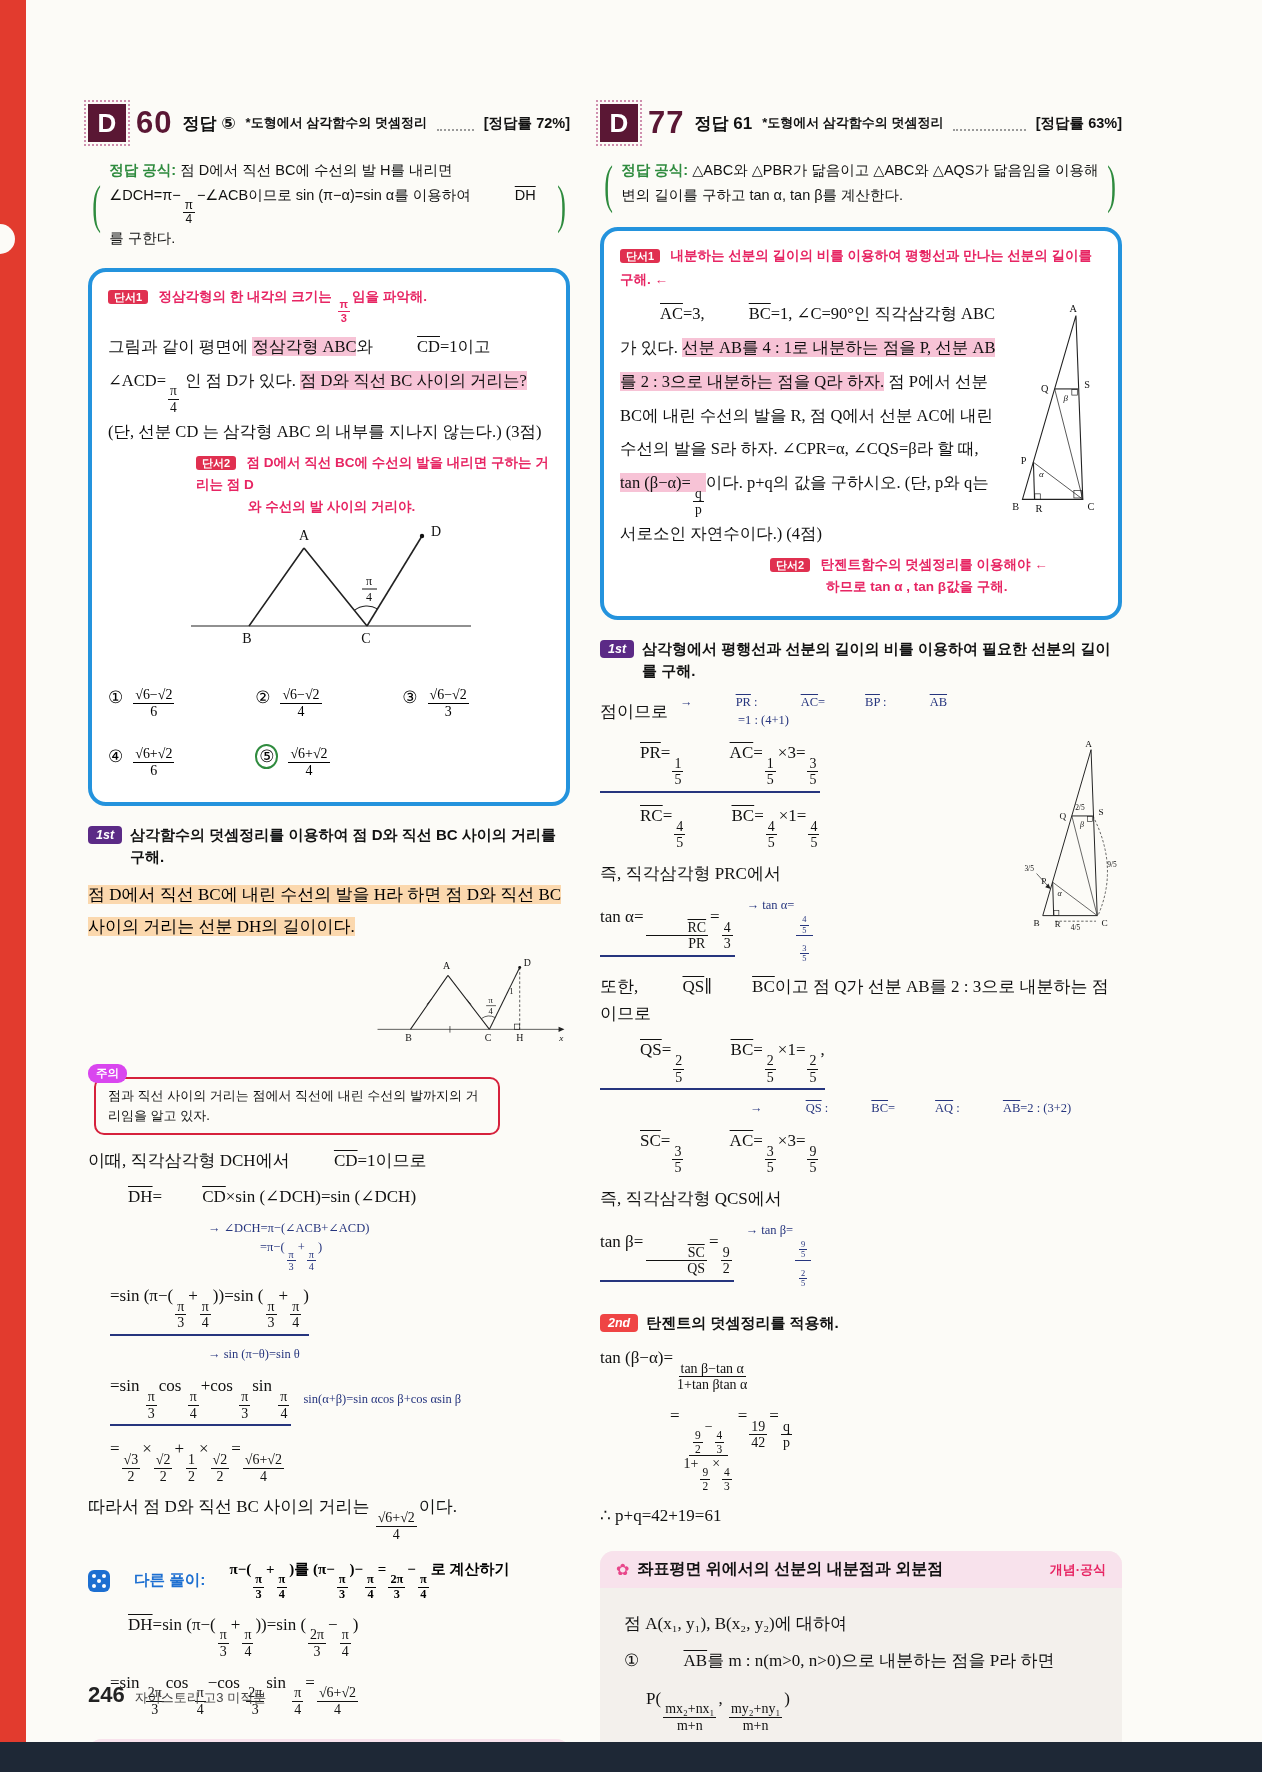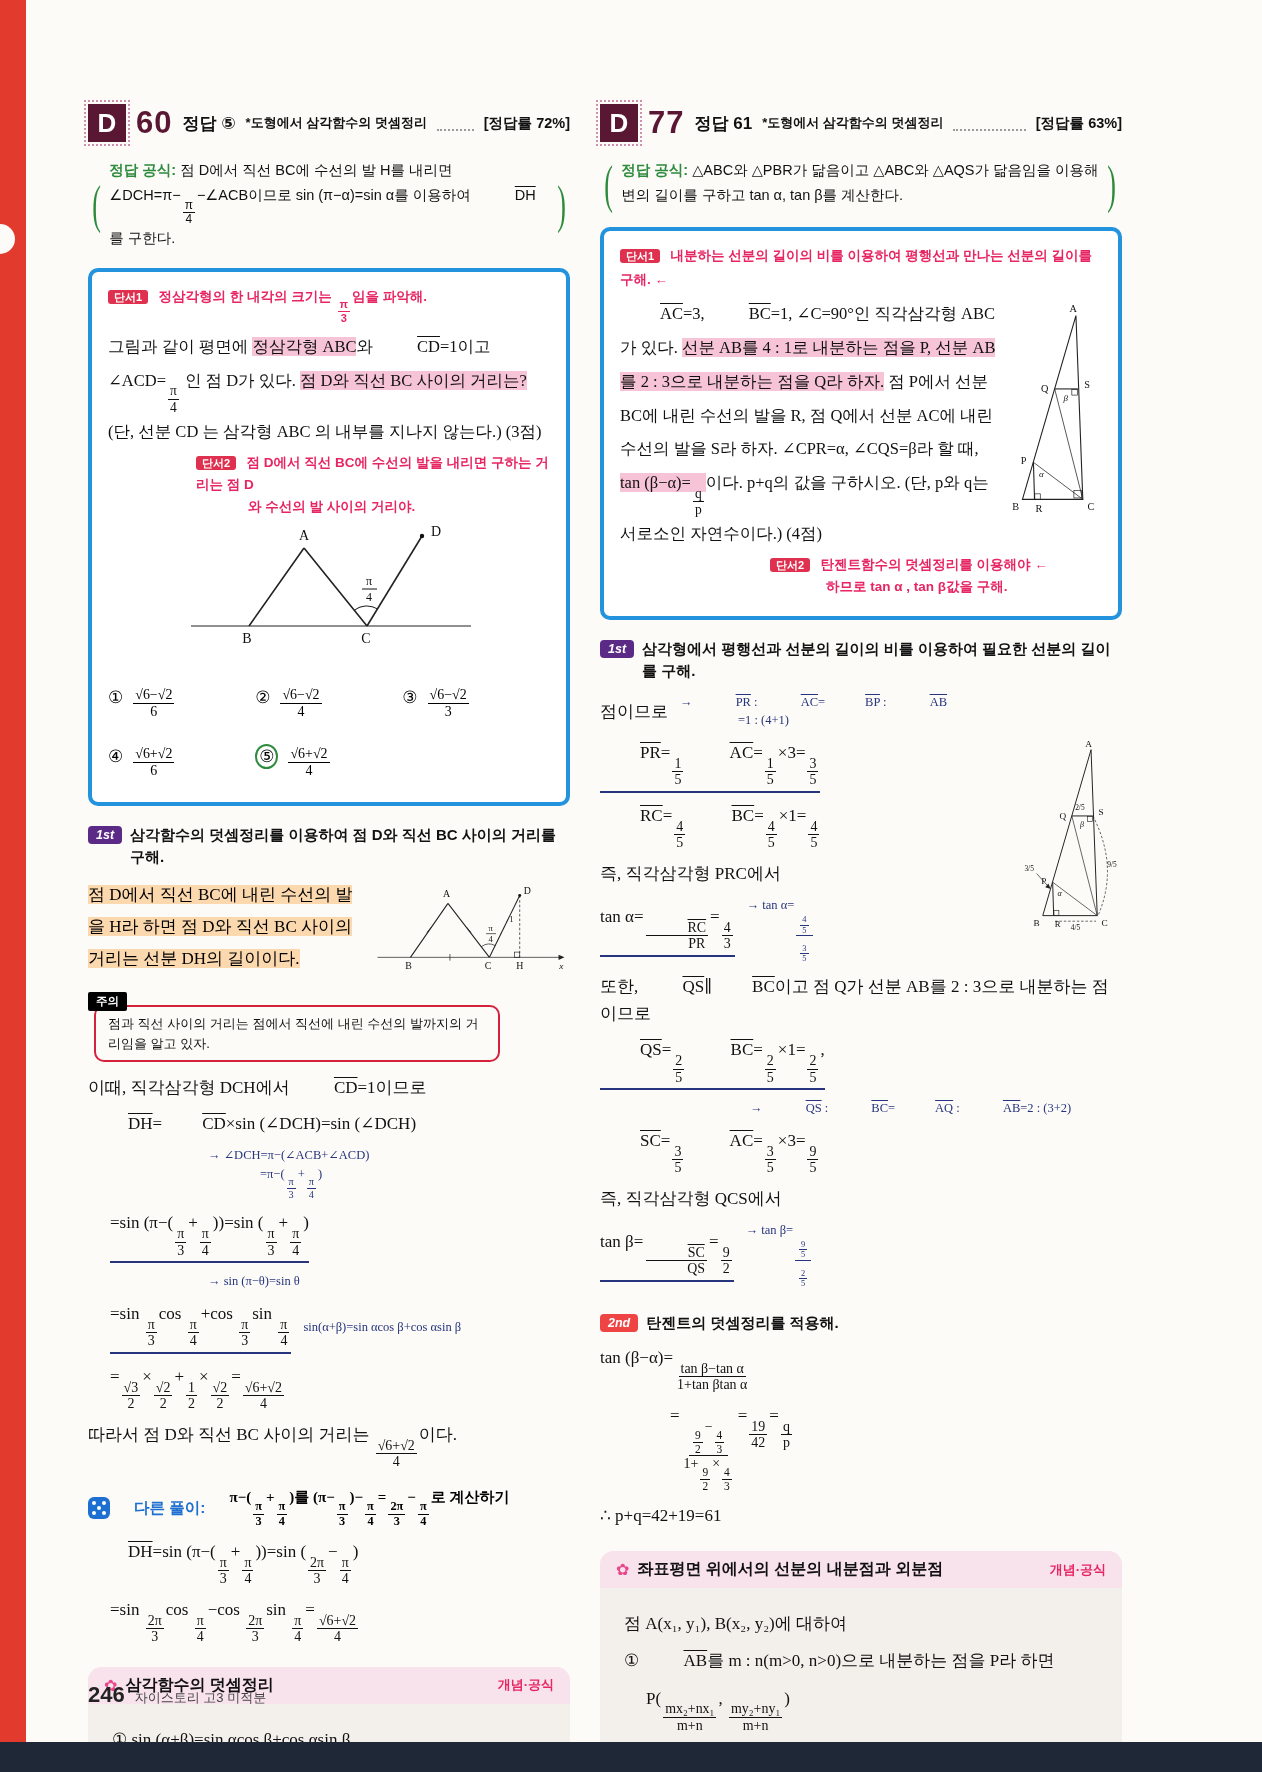--- a/index.html
+++ b/index.html
@@ -27,21 +27,21 @@
   .prate{font-size:14.5px;font-weight:800;color:#111;white-space:nowrap;}
 
   
   .aformula{display:flex;align-items:stretch;margin:0 0 14px 0;}
   .gp{color:#2e8b3e;font-family:"Liberation Serif",serif;font-weight:300;font-size:52px;line-height:1.1;
       transform:scaleX(0.5);flex:none;display:flex;align-items:center;}
   .aformula .body{font-size:14.5px;line-height:1.75;color:#111;padding:2px 4px;}
   .gtag{color:#2e8b3e;font-weight:800;}
 
   
-  .pbox{border:4px solid #2493dd;border-radius:10px;padding:10px 16px 16px 16px;margin-bottom:18px;background:#fff;}
+  .pbox{border:4px solid #2493dd;border-radius:18px;padding:10px 16px 16px 16px;margin-bottom:18px;background:#fff;}
   .clue-line{margin:2px 0 6px 0;line-height:1.5;}
   .clue-badge{background:#e03050;color:#fff;font-size:11px;font-weight:800;padding:1px 6px;border-radius:3px;margin-right:6px;white-space:nowrap;}
   .clue-text{color:#e72563;font-weight:800;font-size:13.5px;}
   .ptext{font-size:16.5px;line-height:2.05;color:#111;font-family:"Liberation Serif","DejaVu Serif",serif;}
   .hl-pink{background:#f7c3d6;}
   .clue2{margin:2px 0 2px 88px;line-height:1.4;}
   .fig-center{text-align:center;margin:4px 0 2px 0;}
 
   .choices{display:flex;flex-wrap:wrap;margin-top:10px;font-family:"Liberation Serif","DejaVu Serif",serif;}
   .choice{width:33.3%;display:flex;align-items:center;gap:8px;font-size:17px;margin:7px 0;}
@@ -49,28 +49,28 @@
   .cnum.picked{border:2.5px solid #2f8b3e;border-radius:50%;padding:0 2px;}
 
   
   .step{display:flex;align-items:flex-start;gap:8px;margin:14px 0 10px 0;}
   .step-badge{background:#5b2a86;color:#fff;font-weight:800;font-style:italic;font-size:12.5px;
               padding:2px 8px;border-radius:4px;flex:none;margin-top:2px;}
   .step-badge.teal{background:#ef4444;}
   .step-lead{font-size:15px;font-weight:800;color:#111;line-height:1.5;}
 
   .hl-orange{background:#fbd8ae;}
-  .flexrow{display:flex;gap:8px;align-items:flex-start;}
+  .flexrow{display:flex;gap:8px;align-items:flex-end;flex-direction:column;}
   .grow{flex:1;min-width:0;}
   .hltext{font-size:17px;line-height:1.9;font-family:"Liberation Serif","DejaVu Serif",serif;}
 
   .caution{position:relative;border:2px solid #d6213c;border-radius:10px;padding:7px 10px 6px 12px;
            margin:20px 0 12px 6px;max-width:380px;}
-  .caution-tab{position:absolute;top:-15px;left:-8px;background:#000000;color:#fff;font-size:11.5px;font-weight:800;
-               padding:2px 8px;border-radius:2px;}
+  .caution-tab{position:absolute;top:-15px;left:-8px;background:#d946ef;color:#fff;font-size:11.5px;font-weight:800;
+               padding:2px 8px;border-radius:9px;}
   .caution-body{font-size:13px;line-height:1.55;color:#111;}
 
   .m{font-family:"Liberation Serif","DejaVu Serif",serif;font-size:17px;color:#111;line-height:1.6;margin:9px 0;}
   .m.ind{margin-left:22px;}
   .ul{border-bottom:2.5px solid #26357e;padding-bottom:3px;display:inline-block;}
   .note{color:#26357e;font-size:12.5px;font-family:"Liberation Serif","DejaVu Serif",serif;line-height:1.5;}
   .note.blk{margin:2px 0 2px 120px;}
   .eqrow{display:flex;align-items:center;gap:12px;flex-wrap:wrap;}
 
   .frac{display:inline-flex;flex-direction:column;align-items:center;vertical-align:-0.7em;

